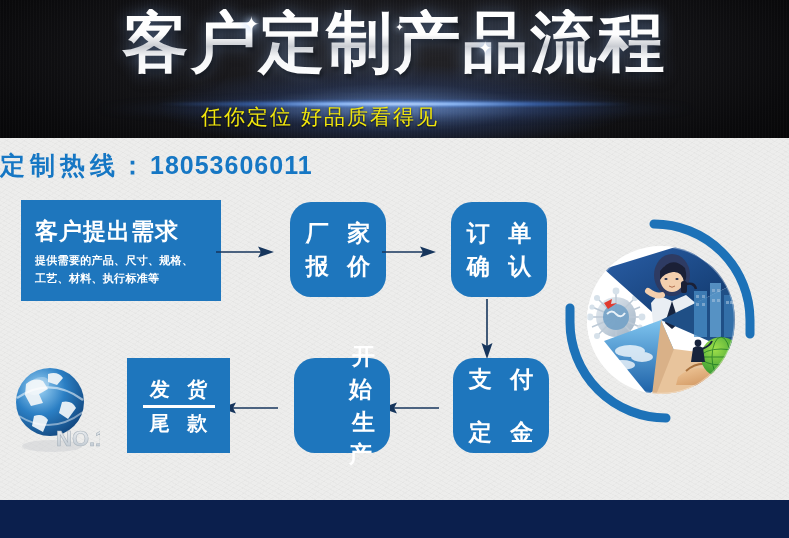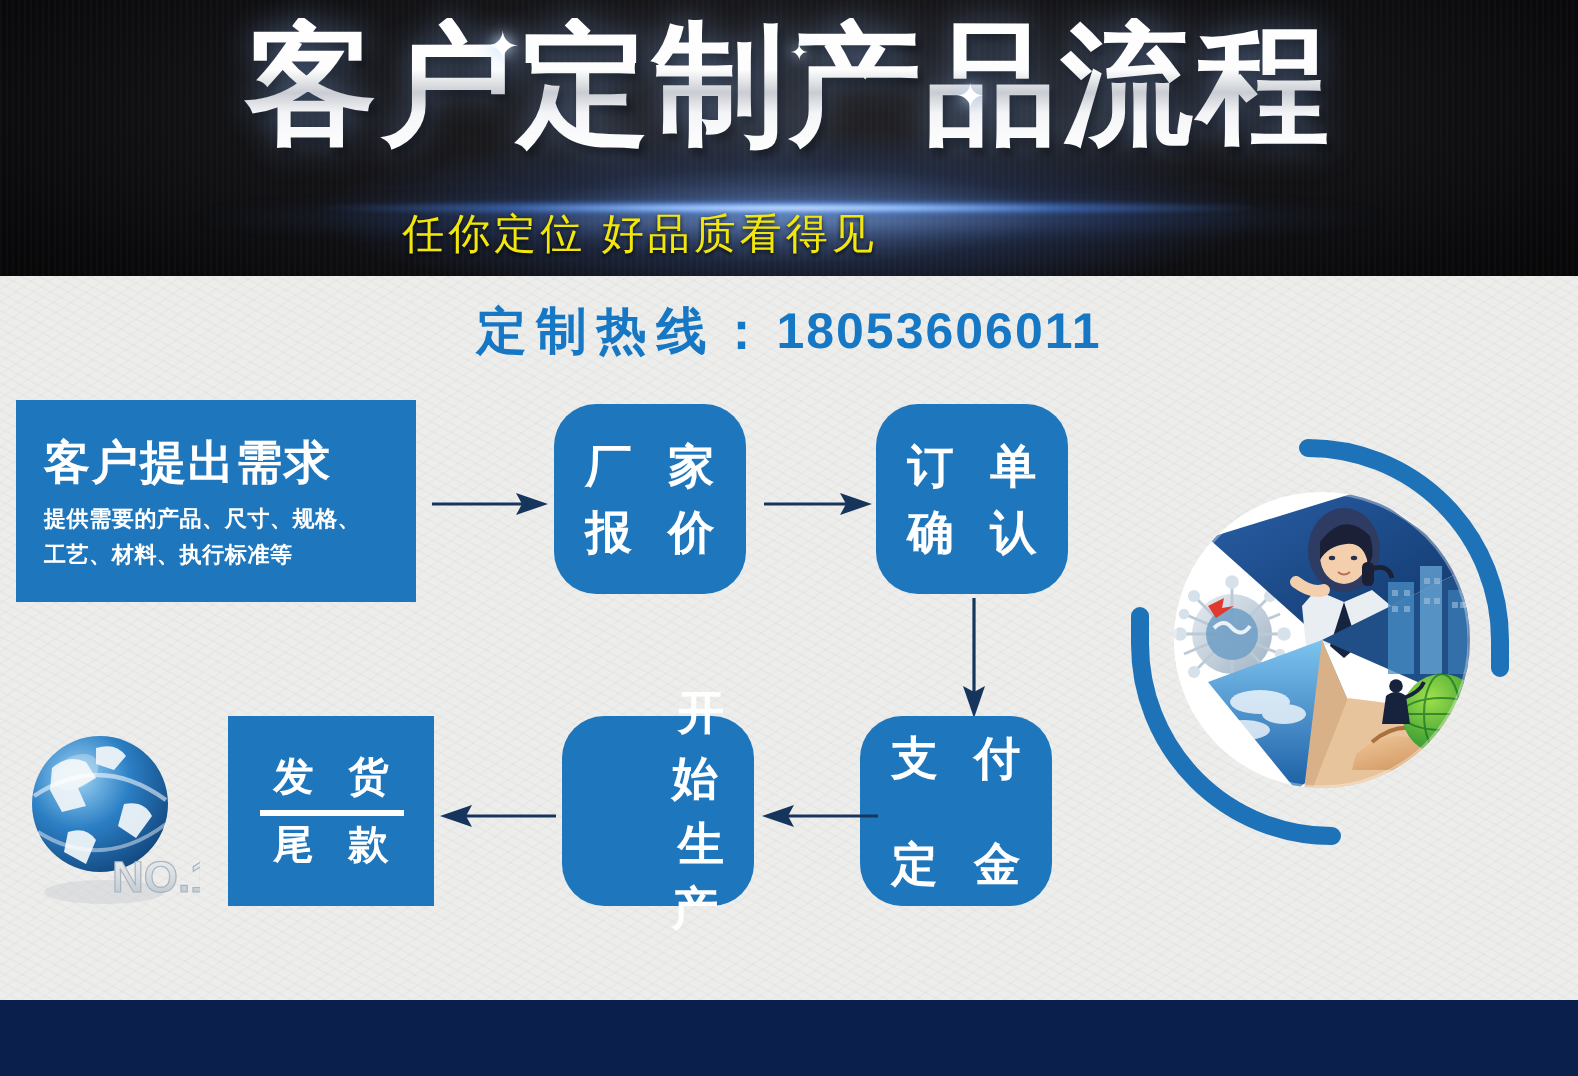--- a/index.html
+++ b/index.html
@@ -61,40 +61,41 @@
     background:
       repeating-linear-gradient(28deg, rgba(0,0,0,.018) 0px, rgba(0,0,0,.018) 1px, rgba(255,255,255,0) 1px, rgba(255,255,255,0) 4px),
       repeating-linear-gradient(-34deg, rgba(0,0,0,.015) 0px, rgba(0,0,0,.015) 1px, rgba(255,255,255,0) 1px, rgba(255,255,255,0) 5px),
       #ededec;
   }
   .footer-band{
     position:absolute;left:0;top:500px;width:789px;height:38px;background:#0b1f4d;
   }
 
   .hotline{
-    position:absolute;left:0;top:149px;width:789px;text-align:center;
+    position:absolute;left:0;top:149px;width:789px;
     font-size:25px;font-weight:bold;color:#1677c4;letter-spacing:1px;
   }
   .hotline .hl-label{letter-spacing:5px;}
 
   
   .box{
     position:absolute;background:#1e76bd;color:#fff;box-sizing:border-box;
     display:flex;flex-direction:column;align-items:center;justify-content:center;
     text-align:center;
+    margin-left:13px;
   }
   .box .bt{font-weight:bold;}
   #box-req{left:8px;top:200px;width:200px;height:101px;align-items:flex-start;padding:8px 0 6px 14px;}
   #box-req .bt{font-size:23px;letter-spacing:1px;margin-bottom:4px;}
   #box-req .bd{font-size:11px;line-height:1.65;text-align:left;font-weight:bold;letter-spacing:.3px;}
   .sq{width:96px;height:95px;border-radius:21px;}
   .sq .bt{font-size:23px;letter-spacing:6px;line-height:1.42;text-indent:6px;}
   #box-quote{left:277px;top:202px;}
   #box-confirm{left:438px;top:202px;}
-  #box-deposit{left:430px;top:358px;gap:20px;}
+  #box-deposit{left:440px;top:358px;gap:20px;}
   #box-produce{left:281px;top:358px;padding-left:43px;}
   #box-ship{left:114px;top:358px;width:103px;height:95px;}
   #box-ship .two{display:flex;flex-direction:column;align-items:center;}
   #box-ship .bt{font-size:20px;letter-spacing:6px;text-indent:6px;line-height:1.3;}
   #box-ship .divider{width:72px;height:3px;background:#fff;margin:3px 0 2px 0;}
 
   
   .arrow{position:absolute;}
   #arrow-1{left:216px;top:245px;}
   #arrow-2{left:382px;top:245px;}

